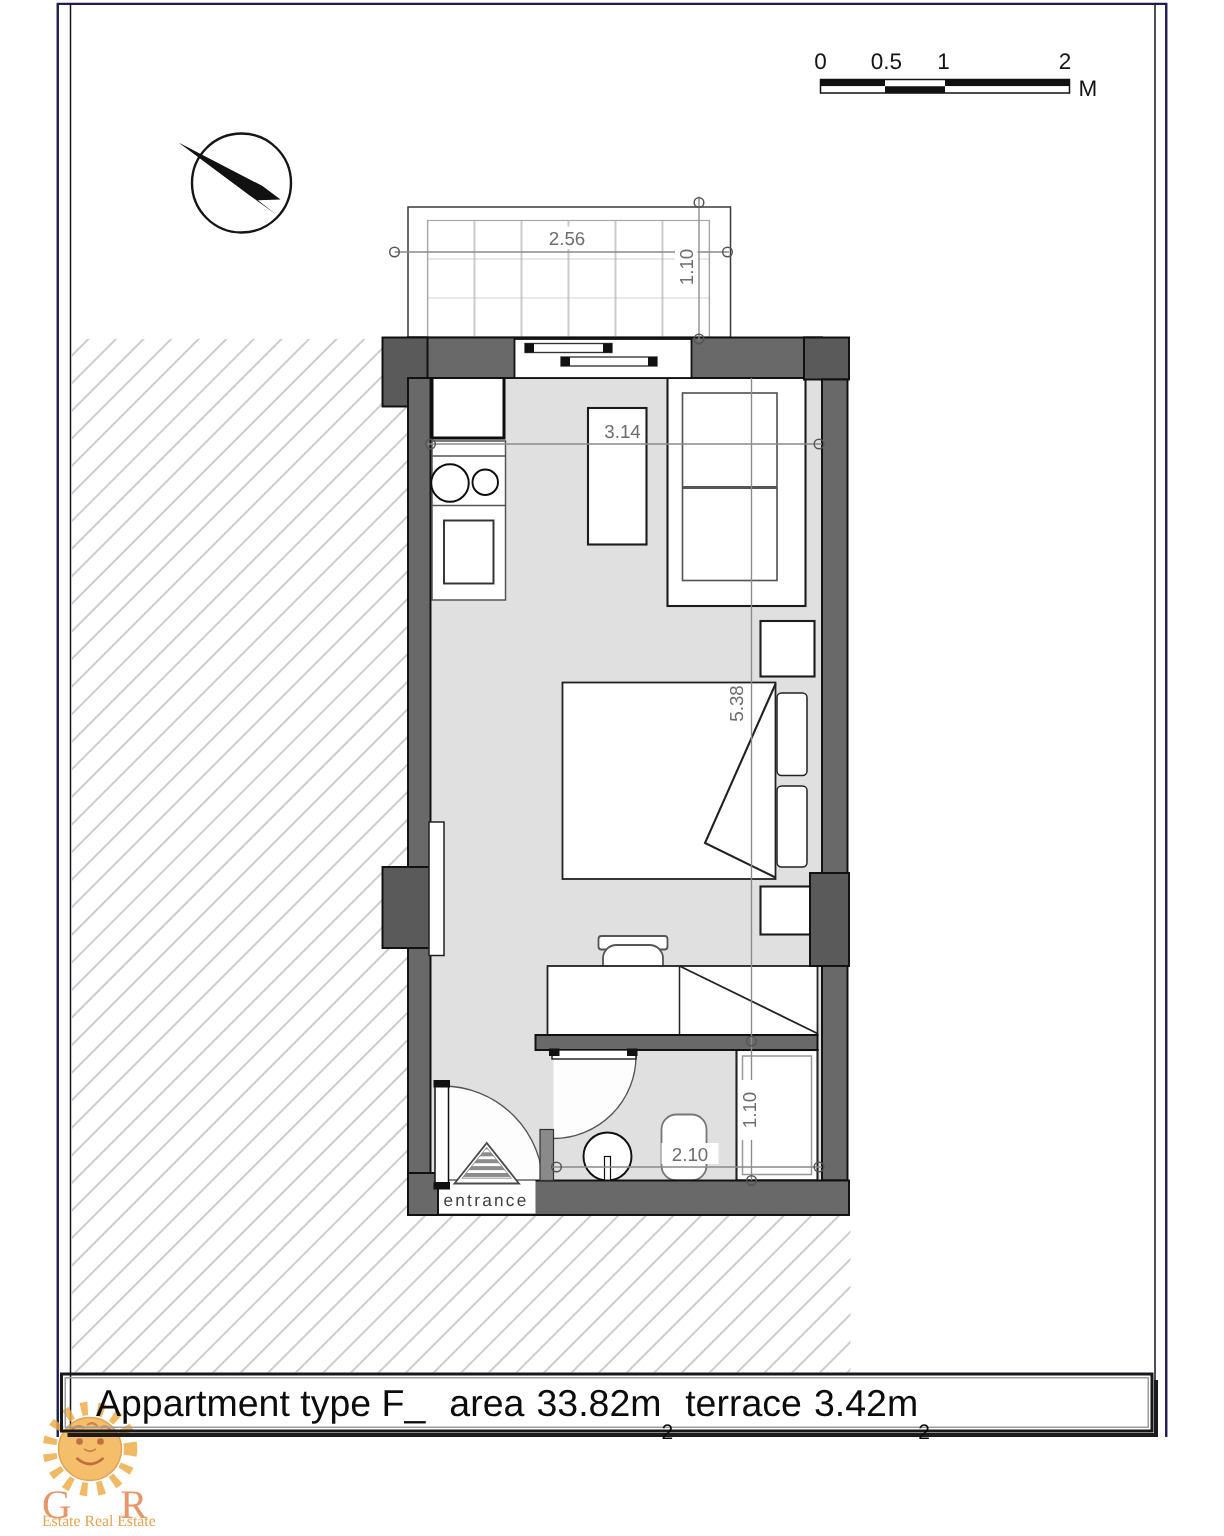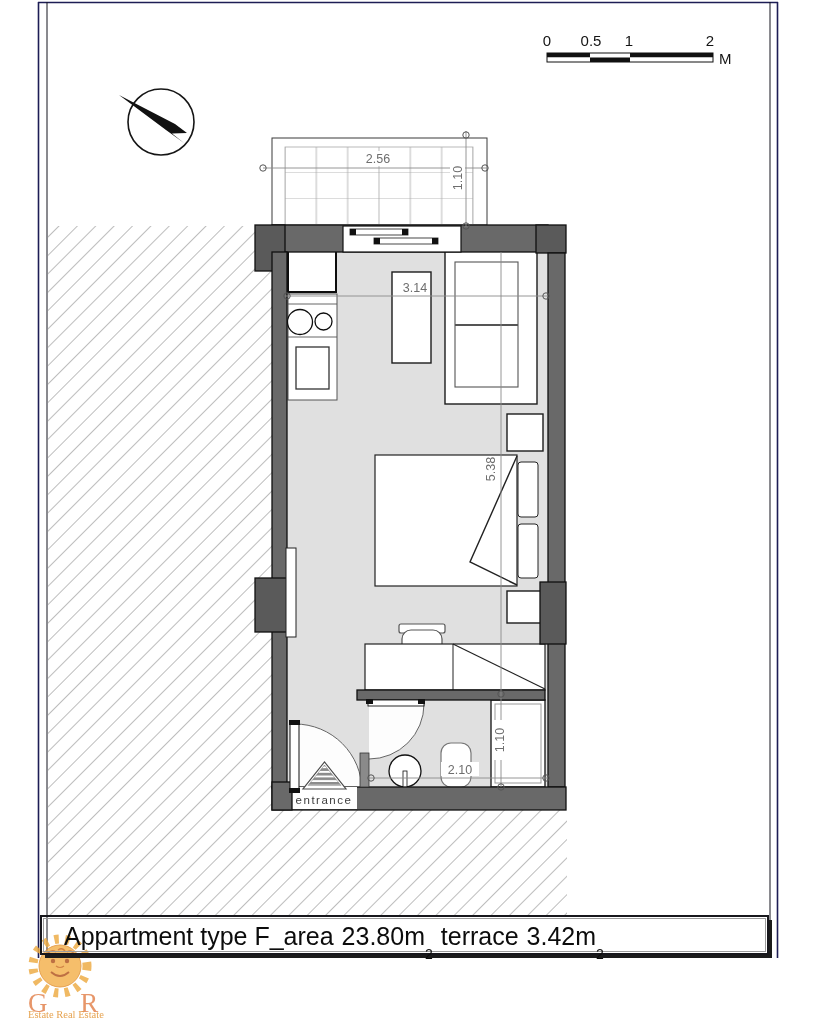--- a/index.html
+++ b/index.html
@@ -16,21 +16,21 @@
   .dim{stroke:#8a8a8a;stroke-width:0.9;fill:none;}
   .mk{fill:none;stroke:#555555;stroke-width:1;}
   .halo{fill:#ffffff;}
 
   .title-box{position:absolute;left:40px;top:915px;width:729px;height:40px;box-sizing:border-box;
      border:2px solid #17171c;background:transparent;z-index:3;
      box-shadow:4px 4px 0 -1px #1b1b1b;}
   .title-inner{position:absolute;inset:1px;border:1px solid #9c9c9c;display:flex;align-items:flex-end;
      padding-left:20px;font-size:25px;color:#0c0c0c;white-space:pre;}
   .title-inner sub{font-size:14px;position:relative;top:3px;line-height:0;}
-  .ml16{margin-left:0;} .ml8{margin-left:8px;}
+  .ml16{margin-left:16px;} .ml8{margin-left:8px;}
 
   .logo{position:absolute;left:22px;top:930px;z-index:1;width:110px;}
   .logo-sun{opacity:.82;}
   .logo-initials{position:absolute;left:6px;top:58px;font-family:"Liberation Serif",serif;
      font-size:27px;color:#de6f31;letter-spacing:13px;opacity:.72;}
   .logo-tagline{position:absolute;left:6px;top:79px;font-family:"Liberation Serif",serif;
      font-size:10.5px;color:#e49a3f;opacity:.9;white-space:nowrap;}
 </style>
 </head>
 <body>
@@ -226,17 +226,17 @@
       <path d="M29,42 Q38,50 47,42" fill="none" stroke="#b0511b" stroke-width="1.8"></path>
       <path d="M26,23 Q30,19 34,22 M36,20 Q40,17 43,21 M45,22 Q49,19 52,24" fill="none" stroke="#c96a1f" stroke-width="1.4"></path>
       <path d="M34,36 Q38,39 42,36" fill="none" stroke="#c96a1f" stroke-width="1.2"></path>
     </svg>
     <div class="logo-initials">G R E</div>
     <div class="logo-tagline">Estate Real Estate</div>
   </div>
 
   <div class="title-box">
     <div class="title-inner">
-      <span>Appartment type F_</span><span class="ml16">area</span><span class="ml8">23.80</span><span>m</span><sub>2</sub><span class="ml8">terrace</span><span class="ml8">3.42</span><span>m</span><sub>2</sub>
+      <span>Appartment type F_</span><span class="ml16">area</span><span class="ml8">33.82</span><span>m</span><sub>2</sub><span class="ml8">terrace</span><span class="ml8">3.42</span><span>m</span><sub>2</sub>
     </div>
   </div>
 
 </div>
 
 </body></html>

